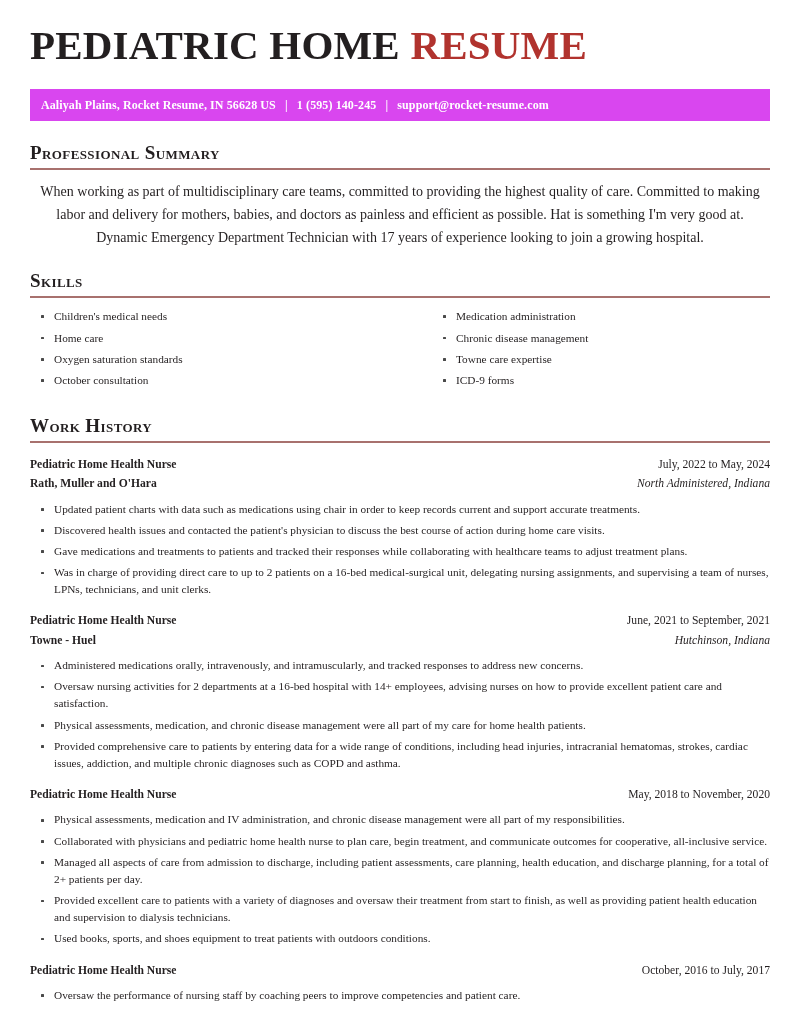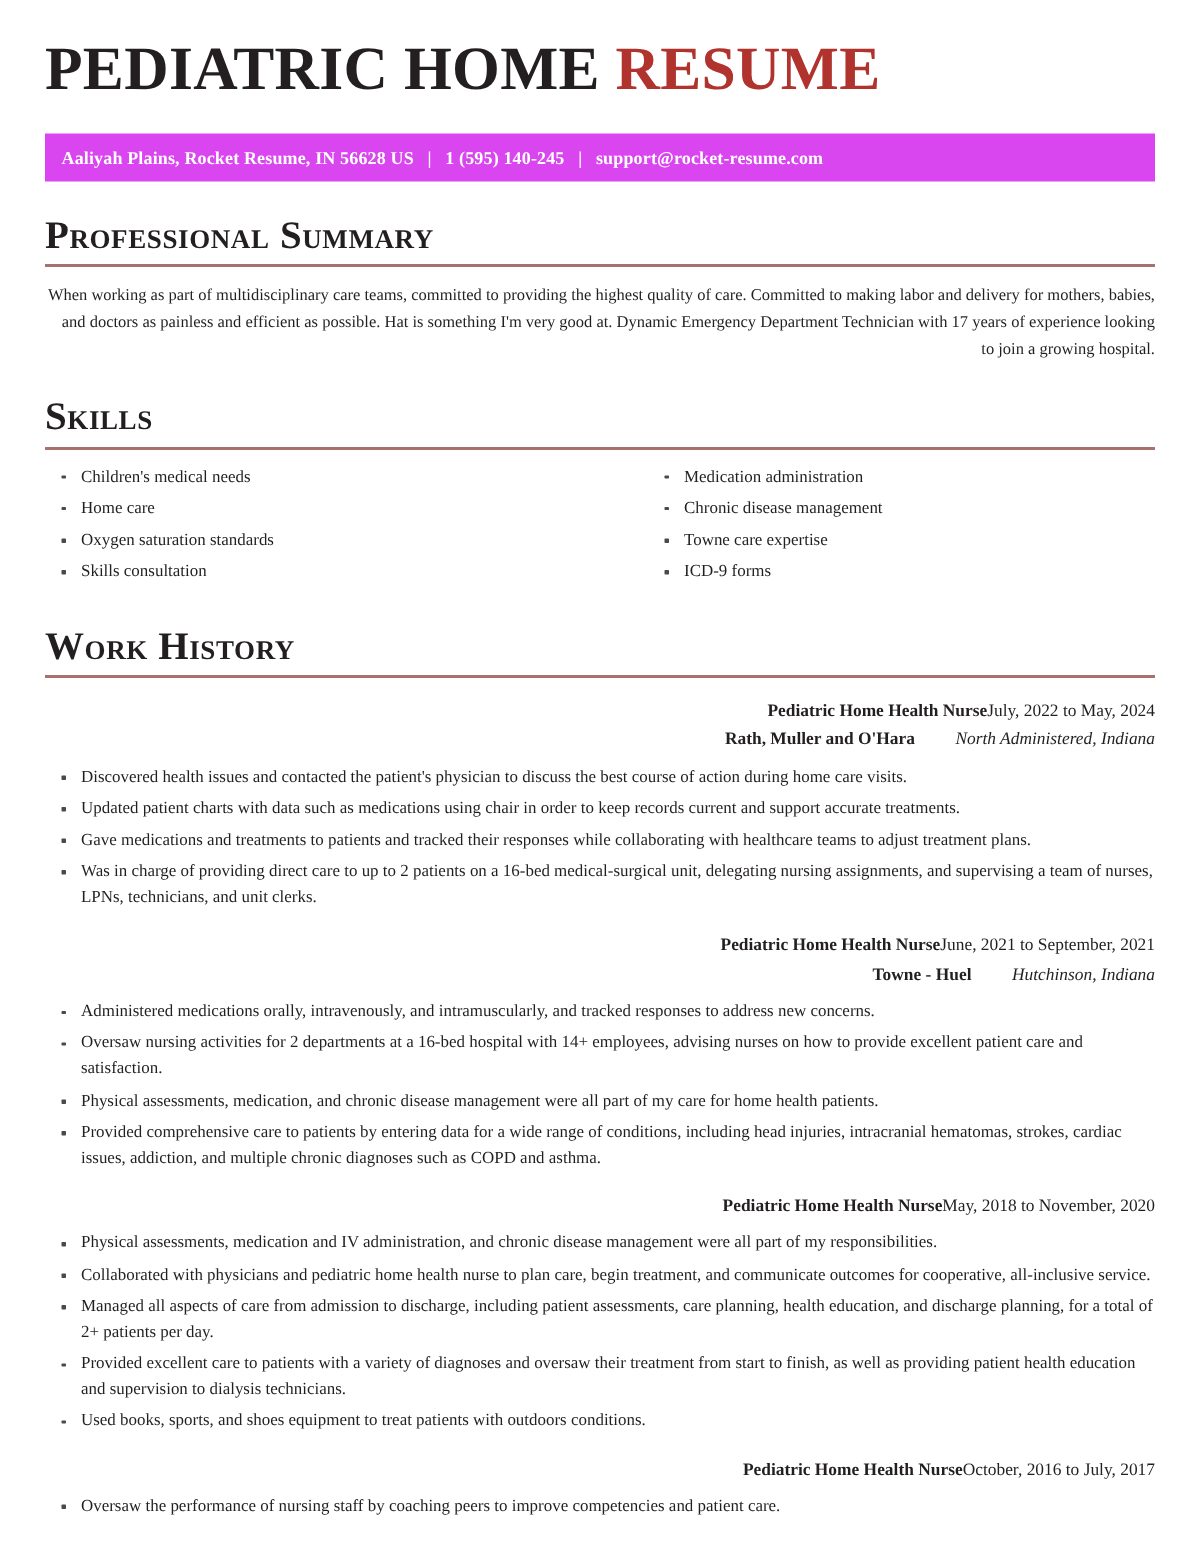--- a/index.html
+++ b/index.html
@@ -62,42 +62,42 @@
     padding: 0 6px;
     font-weight: 700;
   }
 
   
   .section {
     margin-top: 21px;
   }
 
   .sec-head {
-    font-size: 26px;
+    font-size: 19px;
     font-weight: 700;
     font-variant: small-caps;
     text-transform: capitalize;
     letter-spacing: 0.4px;
     line-height: 1.12;
     color: #231f20;
     margin: 0;
   }
   .sec-rule {
     border: 0;
     border-top: 2px solid #a8716e;
     margin: 5px 0 0 0;
     height: 0;
   }
 
   
   .summary {
     margin: 11px 0 0 0;
-    font-size: 11px;
+    font-size: 14px;
     line-height: 1.62;
-    text-align: right;
+    text-align: center;
     color: #231f20;
   }
 
   
   .skills-wrap {
     display: flex;
     margin-top: 10px;
     justify-content: space-between;
   }
   .skills-col {
@@ -129,21 +129,21 @@
     background: #4a4a4a;
     border-radius: 0.5px;
   }
 
   
   .job { margin-top: 14px; }
   .job:first-of-type { margin-top: 13px; }
 
   .row {
     display: flex;
-    justify-content: flex-end;
+    justify-content: space-between;
     align-items: baseline;
     font-size: 11.6px;
     line-height: 1.5;
   }
   .row .left { font-weight: 700; }
   .row .right { font-weight: 400; }
   .row.sub { margin-top: 2px; gap: 27px; }
   .row.sub .left { font-weight: 700; }
   .row.sub .right { font-style: italic; }
 
@@ -183,21 +183,21 @@
 
     <div class="section">
       <h2 class="sec-head">Skills</h2>
       <hr class="sec-rule">
       <div class="skills-wrap">
         <div class="skills-col">
           <ul class="bullets">
               <li>Children's medical needs</li>
               <li>Home care</li>
               <li>Oxygen saturation standards</li>
-              <li>Skills consultation</li>
+              <li>October consultation</li>
             </ul>
         </div>
         <div class="skills-col">
           <ul class="bullets">
               <li>Medication administration</li>
               <li>Chronic disease management</li>
               <li>Towne care expertise</li>
               <li>ICD-9 forms</li>
             </ul>
         </div>
@@ -211,22 +211,22 @@
           <div class="job">
             <div class="row">
               <span class="left">Pediatric Home Health Nurse</span>
               <span class="right">July, 2022 to May, 2024</span>
             </div>
             <div class="row sub">
               <span class="left">Rath, Muller and O'Hara</span>
               <span class="right">North Administered, Indiana</span>
             </div>
             <ul class="bullets">
+              <li>Updated patient charts with data such as medications using chair in order to keep records current and support accurate treatments.</li>
               <li>Discovered health issues and contacted the patient's physician to discuss the best course of action during home care visits.</li>
-              <li>Updated patient charts with data such as medications using chair in order to keep records current and support accurate treatments.</li>
               <li>Gave medications and treatments to patients and tracked their responses while collaborating with healthcare teams to adjust treatment plans.</li>
               <li>Was in charge of providing direct care to up to 2 patients on a 16-bed medical-surgical unit, delegating nursing assignments, and supervising a team of nurses, LPNs, technicians, and unit clerks.</li>
             </ul>
           </div>
           <div class="job">
             <div class="row">
               <span class="left">Pediatric Home Health Nurse</span>
               <span class="right">June, 2021 to September, 2021</span>
             </div>
             <div class="row sub">

